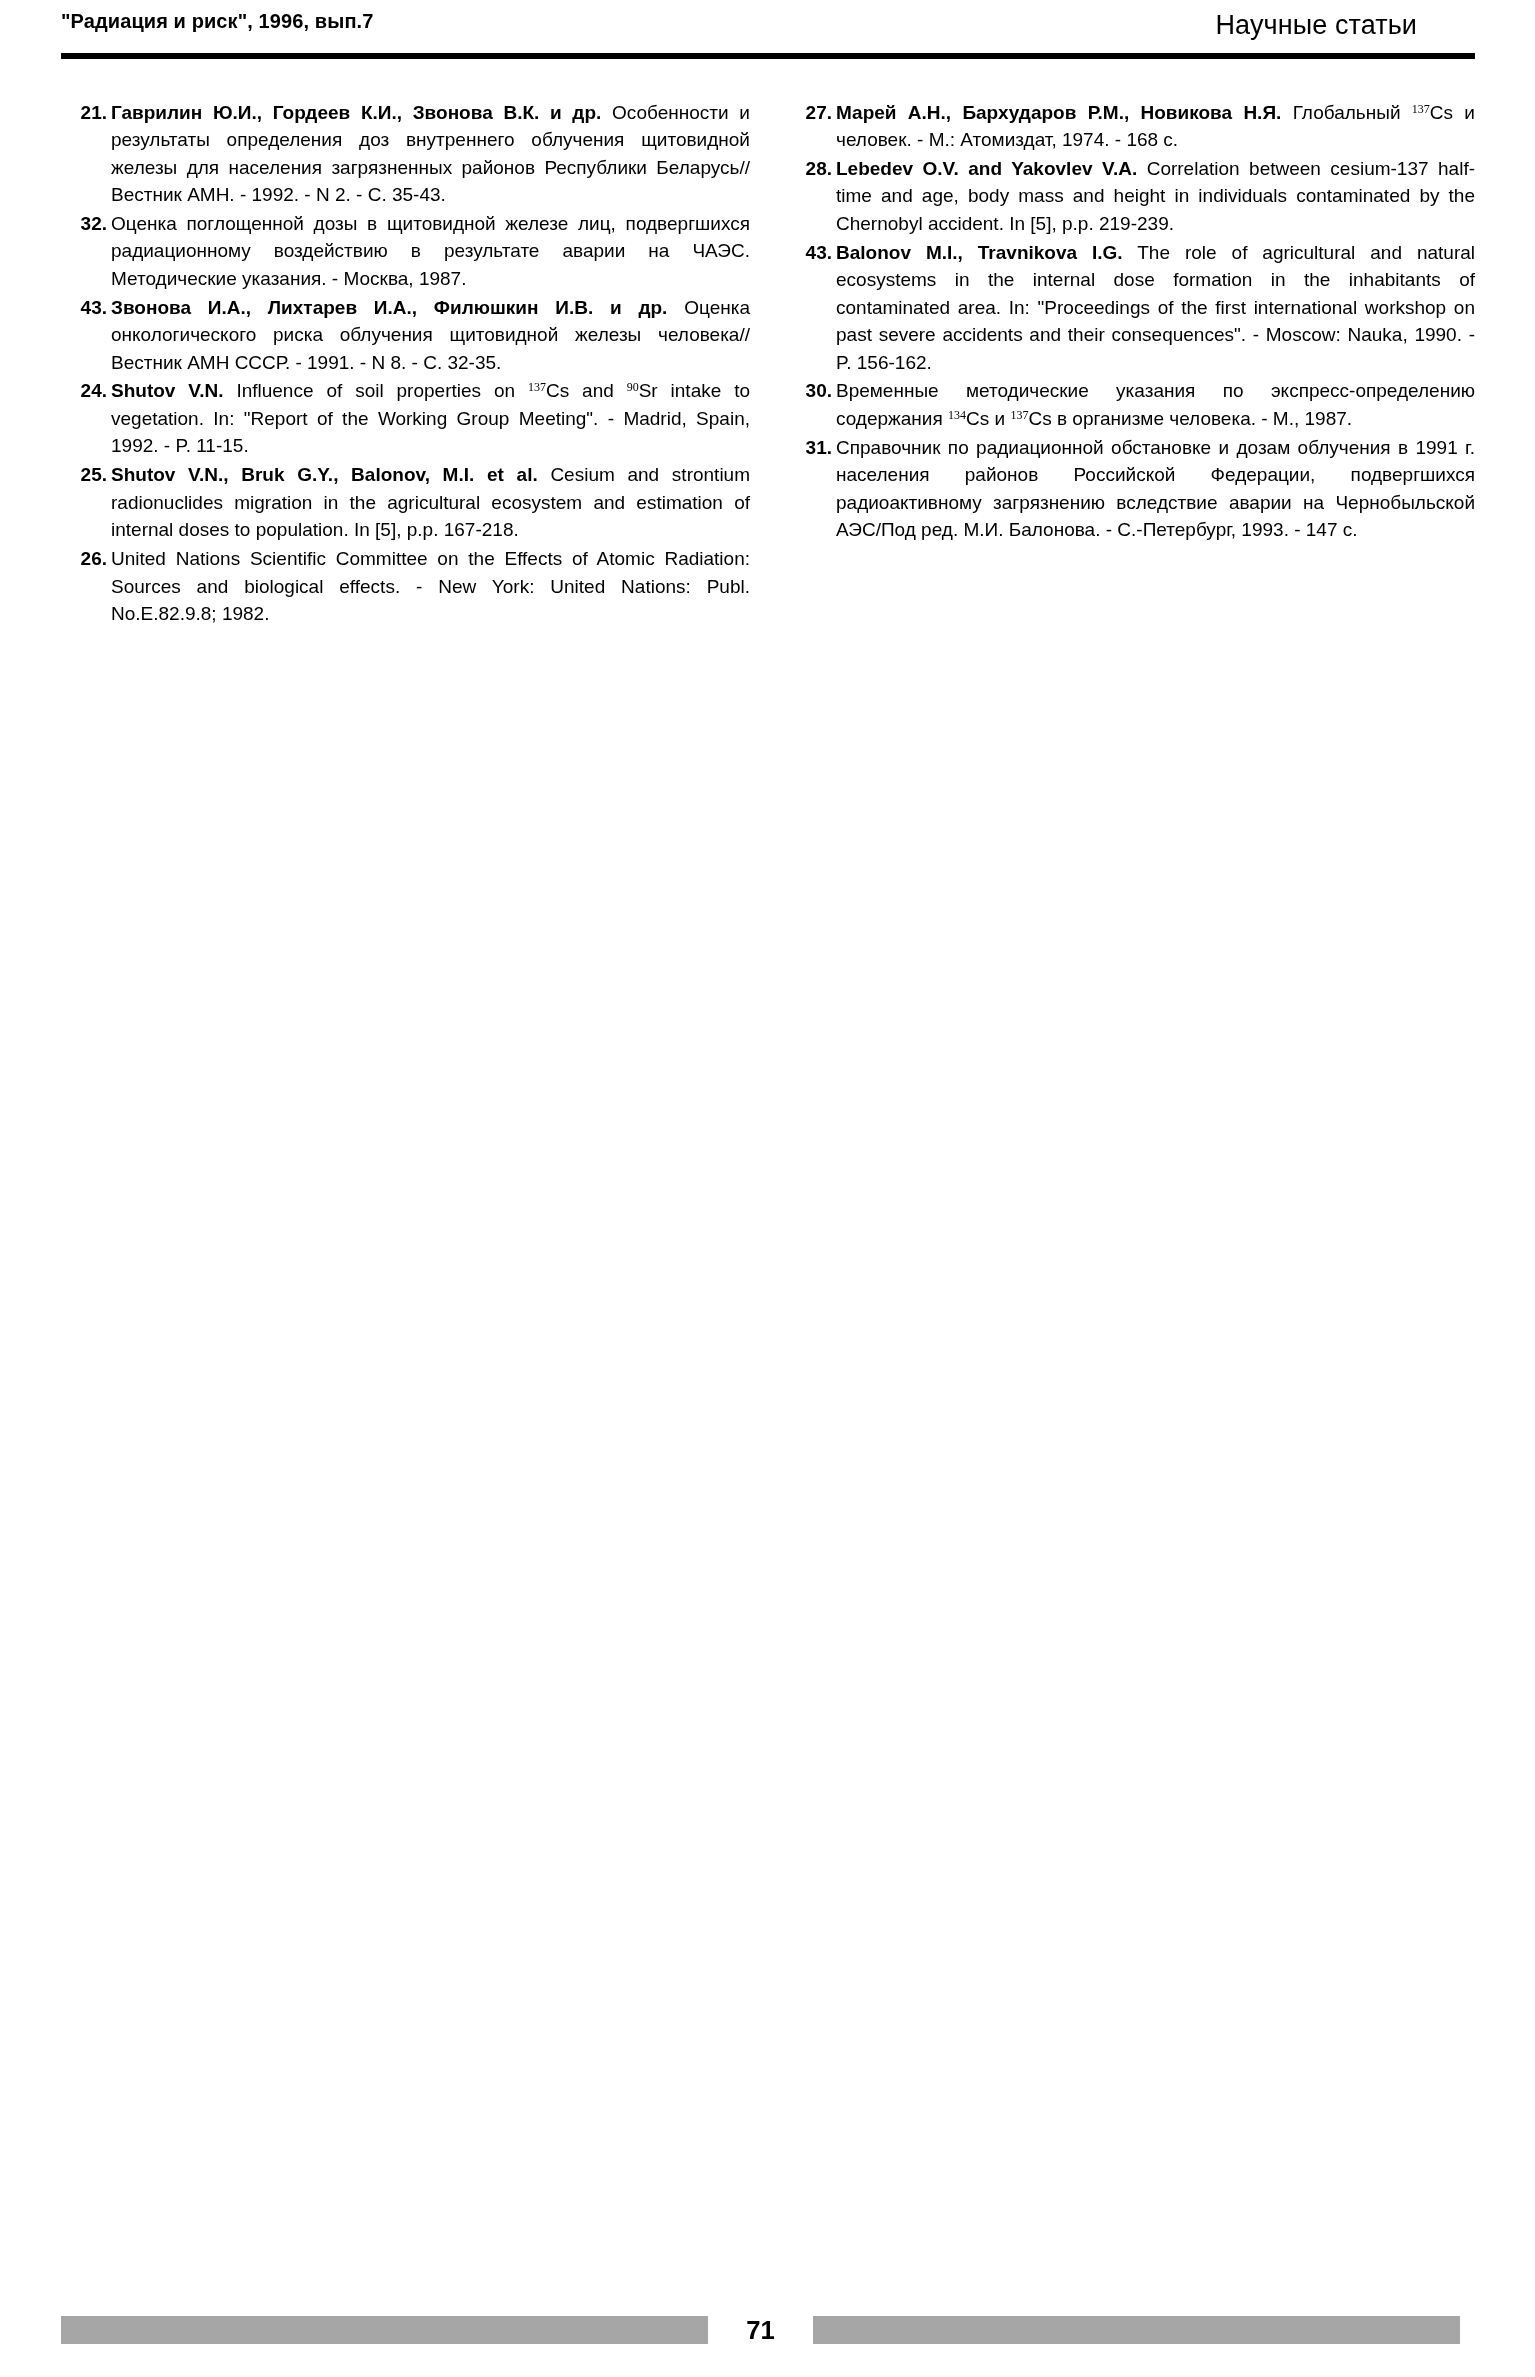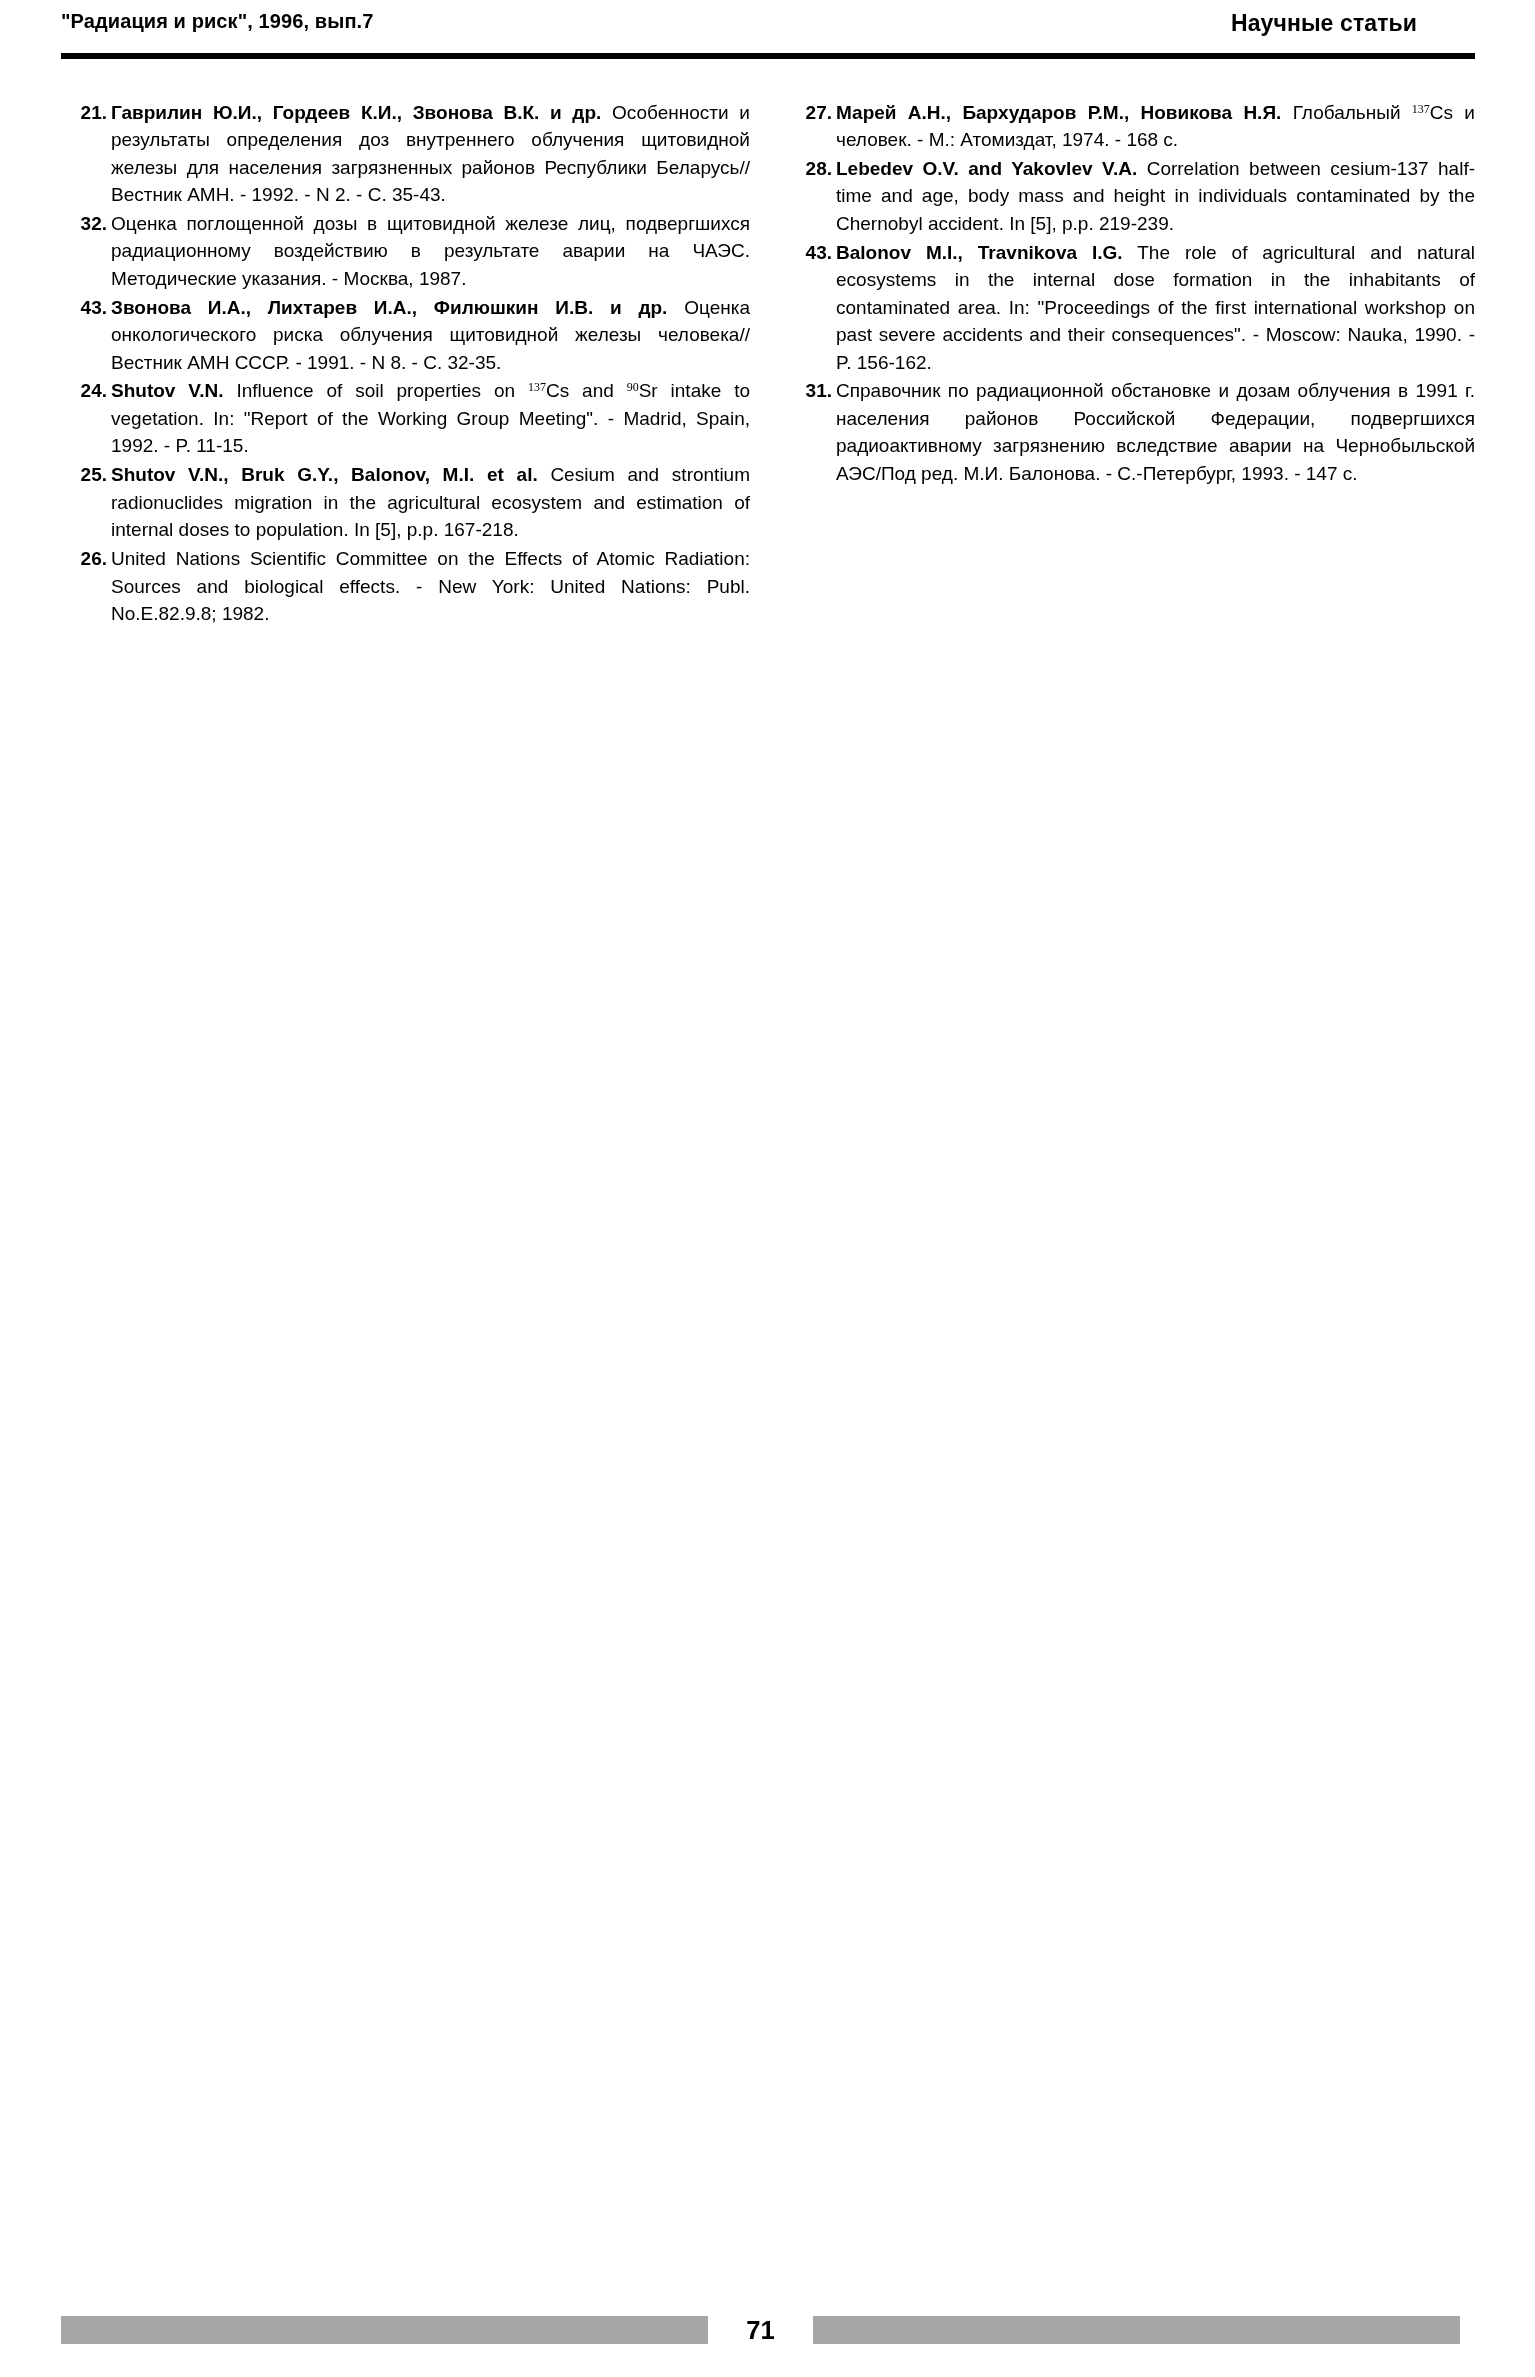--- a/index.html
+++ b/index.html
@@ -32,22 +32,22 @@
     padding-top: 10.2px;
     box-sizing: border-box;
   }
   .header-left {
     font-size: 20px;
     font-weight: bold;
     letter-spacing: 0.1px;
     white-space: nowrap;
   }
   .header-right {
-    font-size: 23px;
-    font-weight: bold;
+    font-size: 27px;
+    font-weight: normal;
     letter-spacing: 0.1px;
     white-space: nowrap;
     padding-right: 58px;
   }
   .header-rule {
     height: 5.8px;
     background: #000000;
     margin-top: 3.8px;
   }
 
@@ -161,20 +161,24 @@
         </div>
         <div class="ref">
           <div class="ref-num">28.</div>
           <div class="ref-body"><b>Lebedev O.V. and Yakovlev V.A.</b> Correlation between cesium-137 half-time and age, body mass and height in individuals contaminated by the Chernobyl accident. In [5], p.p. 219-239.</div>
         </div>
         <div class="ref">
           <div class="ref-num">43.</div>
           <div class="ref-body"><b>Balonov M.I., Travnikova I.G.</b> The role of agricultural and natural ecosystems in the internal dose formation in the inhabitants of contaminated area. In: "Proceedings of the first international workshop on past severe accidents and their consequences". - Moscow: Nauka, 1990. - P. 156-162.</div>
         </div>
         <div class="ref">
+          <div class="ref-num">30.</div>
+          <div class="ref-body">Временные методические указания по экспресс-определению содержания <sup>134</sup>Cs и <sup>137</sup>Cs в организме человека. - М., 1987.</div>
+        </div>
+        <div class="ref">
           <div class="ref-num">31.</div>
           <div class="ref-body">Справочник по радиационной обстановке и дозам облучения в 1991 г. населения районов Российской Федерации, подвергшихся радиоактивному загрязнению вследствие аварии на Чернобыльской АЭС/Под ред. М.И. Балонова. - С.-Петербург, 1993. - 147 с.</div>
         </div>
       </div>
   </div>
 
   <div class="footer">
     <div class="footer-bar left"></div>
     <div class="footer-page">71</div>
     <div class="footer-bar right"></div>

